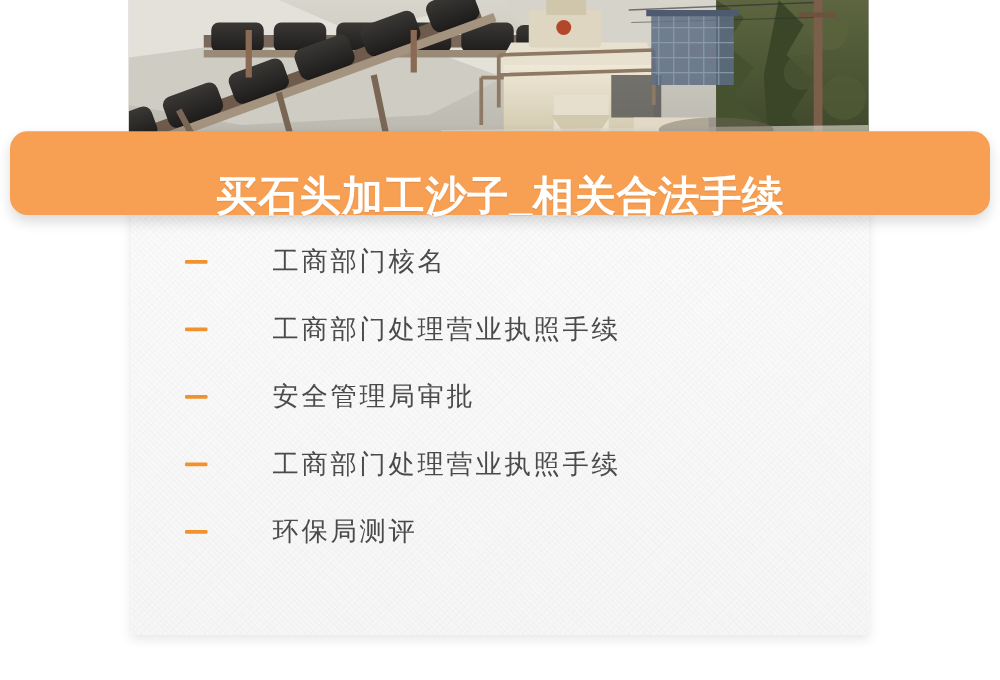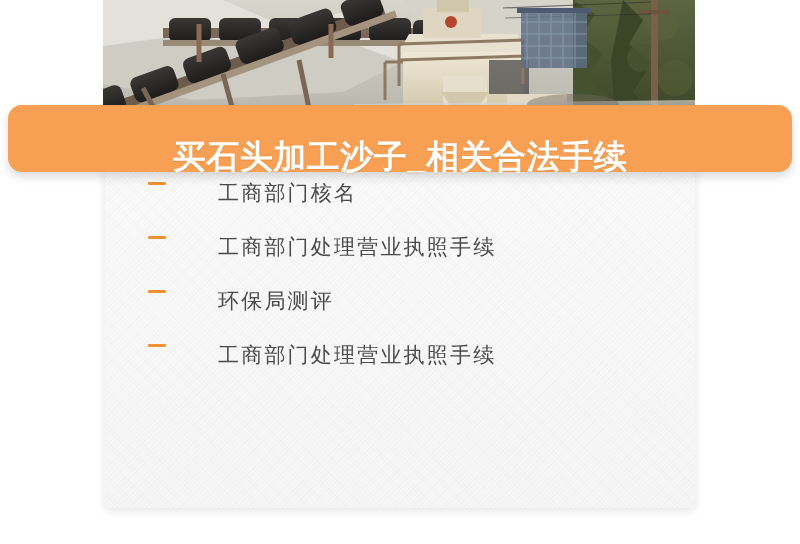--- a/index.html
+++ b/index.html
@@ -97,21 +97,21 @@
   .checklist {
     position: absolute;
     left: 105px;
     top: 172px;
     width: 590px;
     padding-top: 10px;
     z-index: 3;
   }
   .list-item {
     display: flex;
-    align-items: flex-start;
+    align-items: center;
     height: 54px;
     padding-left: 43px;
   }
   .dash-icon {
     flex: 0 0 auto;
     width: 18px;
     height: 3px;
     background: #f0922f;
     border-radius: 1px;
     margin-right: 52px;
@@ -230,27 +230,31 @@
     <div class="list-item">
       <span class="dash-icon"></span>
       <span class="item-label">工商部门核名</span>
     </div>
 
     <div class="list-item">
       <span class="dash-icon"></span>
       <span class="item-label">工商部门处理营业执照手续</span>
     </div>
 
+    <div class="list-item">
+      <span class="dash-icon"></span>
+      <span class="item-label">安全管理局审批</span>
+    </div>
+
+    <div class="list-item">
+      <span class="dash-icon"></span>
+      <span class="item-label">工商部门处理营业执照手续</span>
+    </div>
 
     <div class="list-item">
       <span class="dash-icon"></span>
       <span class="item-label">环保局测评</span>
     </div>
 
-    <div class="list-item">
-      <span class="dash-icon"></span>
-      <span class="item-label">工商部门处理营业执照手续</span>
-    </div>
-
 
   </div>
 
 </div>
 
 </body></html>

